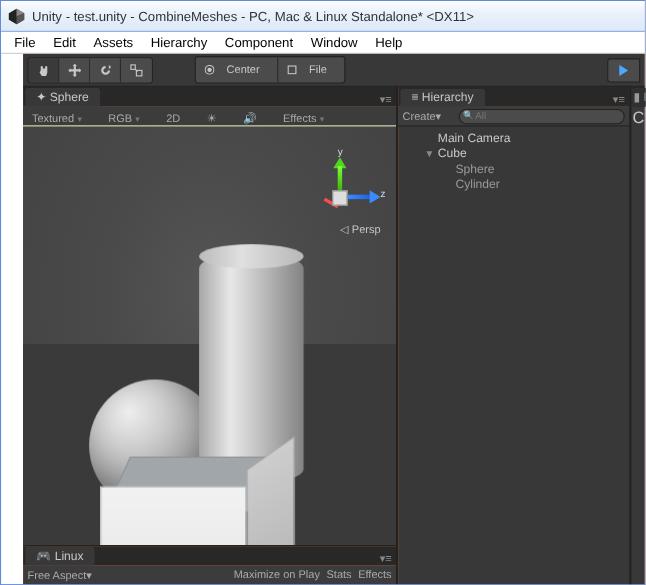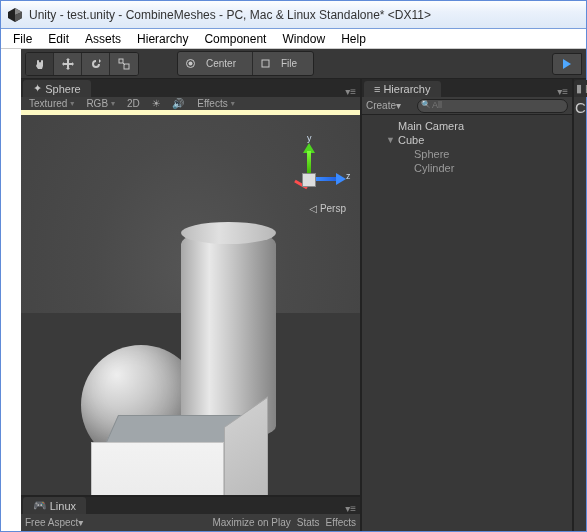--- a/index.html
+++ b/index.html
@@ -30,21 +30,21 @@
   .right-col { width: 210px; display: flex; flex-direction: column; }
   .far-right { width: 14px; background: #383838; border-left: 2px solid #222; display:flex; flex-direction:column; }
   .far-right .stub { height:18px; margin-top:0; font-size:15px; color:#c8c8c8; padding:2px 1px; white-space:nowrap; overflow:hidden;}
   
   .tabbar { height: 18px; background: #282828; display: flex; align-items: flex-end; padding-left: 2px; font-size: 11px; color: #c8c8c8; }
   .tab { background: #383838; padding: 2px 10px; border-radius: 3px 3px 0 0; display: flex; align-items: center; gap: 3px; margin-right:2px;}
   .tab.inactive { background:#303030; color:#999;}
   .tabbar .menu-icon { margin-left:auto; padding:0 4px; color:#888; font-size:10px;}
   
   .scene-panel { flex: 1; display: flex; flex-direction: column; background: #4a4a4a; position: relative; min-height:0;}
-  .ctrlbar { height: 18px; background: #3c3c3c; display: flex; align-items: center; font-size: 10px; color: #aaa; padding: 0 4px; gap: 4px; border-bottom:5px solid #fef9c3;}
+  .ctrlbar { height: 18px; background: #3c3c3c; display: flex; align-items: flex-end; font-size: 10px; color: #aaa; padding: 0 4px; gap: 16px; border-bottom:1px solid #fef9c3;}
   .ctrlbar .dd { display:flex; align-items:center; gap:3px; padding:0 4px; cursor:pointer;}
   .ctrlbar .chev { font-size:8px; color:#777;}
   .viewport { flex: 1; position: relative; background: radial-gradient(ellipse at 50% 40%, #555 0%, #4a4a4a 40%, #414141 100%); overflow: hidden; perspective: 800px;}
   .ground { position:absolute; left:-200px; right:-200px; top:52%; bottom:-200px; background:
     linear-gradient(#3a3a3a, #3a3a3a); transform: rotateX(70deg); transform-origin: top center;}
   .shape { position:absolute; }
   .sphere { width:120px; height:120px; border-radius:50%; left:60px; top:230px;
     background: radial-gradient(circle at 30% 25%, #eee 0%, #cfcfcf 25%, #8d8d8d 70%, #6a6a6a 100%);
     box-shadow: inset -10px -15px 30px rgba(0,0,0,0.3);
   }

